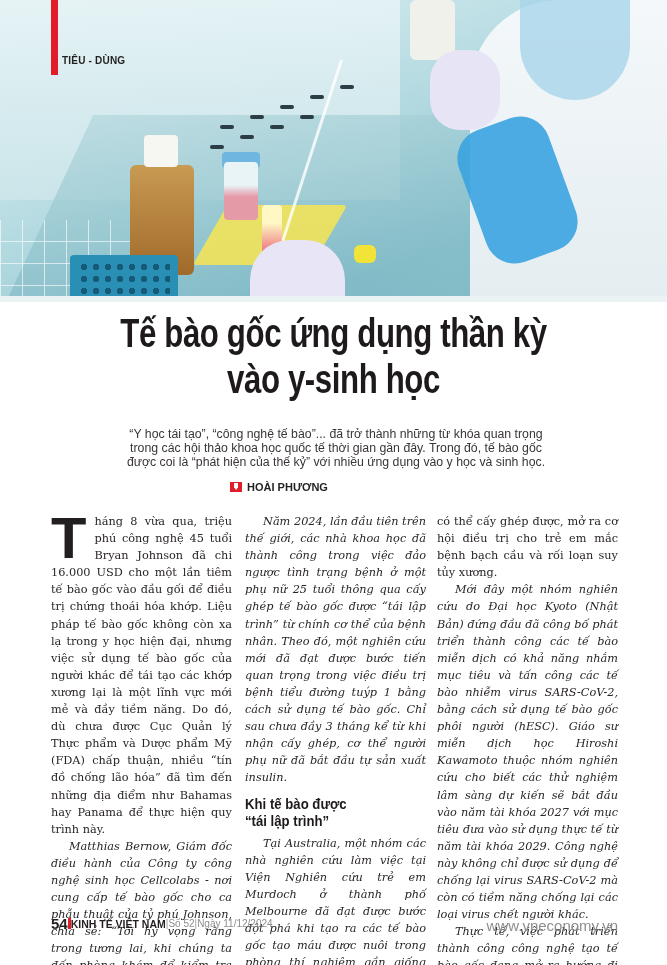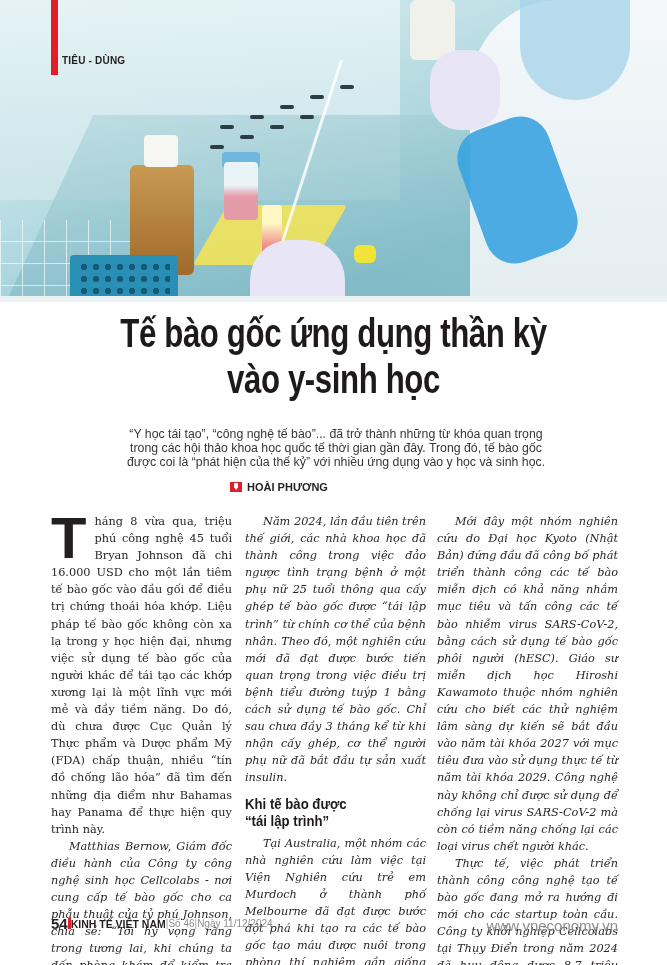--- a/index.html
+++ b/index.html
@@ -134,26 +134,27 @@
 <div class="col col2">
   <p class="indent">Năm 2024, lần đầu tiên trên thế giới, các nhà khoa học đã thành công trong việc đảo ngược tình trạng bệnh ở một phụ nữ 25 tuổi thông qua cấy ghép tế bào gốc được “tái lập trình” từ chính cơ thể của bệnh nhân. Theo đó, một nghiên cứu mới đã đạt được bước tiến quan trọng trong việc điều trị bệnh tiểu đường tuýp 1 bằng cách sử dụng tế bào gốc. Chỉ sau chưa đầy 3 tháng kể từ khi nhận cấy ghép, cơ thể người phụ nữ đã bắt đầu tự sản xuất insulin.</p>
   <div class="subhead">
     <div>Khi tế bào được</div>
     <div>“tái lập trình”</div>
   </div>
   <p class="indent">Tại Australia, một nhóm các nhà nghiên cứu làm việc tại Viện Nghiên cứu trẻ em Murdoch ở thành phố Melbourne đã đạt được bước đột phá khi tạo ra các tế bào gốc tạo máu được nuôi trong phòng thí nghiệm gần giống với các tế bào trong cơ thể con người. Đây là nghiên cứu đầu tiên trên thế giới có thể giúp tìm ra các phương pháp điều trị một số chứng rối loạn. Các tế bào gốc tạo máu này</p>
 </div>
 
 <div class="col col3">
+  <p>có thể cấy ghép được, mở ra cơ hội điều trị cho trẻ em mắc bệnh bạch cầu và rối loạn suy tủy xương.</p>
   <p class="indent">Mới đây một nhóm nghiên cứu do Đại học Kyoto (Nhật Bản) đứng đầu đã công bố phát triển thành công các tế bào miễn dịch có khả năng nhắm mục tiêu và tấn công các tế bào nhiễm virus SARS-CoV-2, bằng cách sử dụng tế bào gốc phôi người (hESC). Giáo sư miễn dịch học Hiroshi Kawamoto thuộc nhóm nghiên cứu cho biết các thử nghiệm lâm sàng dự kiến sẽ bắt đầu vào năm tài khóa 2027 với mục tiêu đưa vào sử dụng thực tế từ năm tài khóa 2029. Công nghệ này không chỉ được sử dụng để chống lại virus SARS-CoV-2 mà còn có tiềm năng chống lại các loại virus chết người khác.</p>
   <p class="indent">Thực tế, việc phát triển thành công công nghệ tạo tế bào gốc đang mở ra hướng đi mới cho các startup toàn cầu. Công ty khởi nghiệp Cellcolabs tại Thụy Điển trong năm 2024 đã huy động được 8,7 triệu USD, nâng tổng số tiền huy động</p>
 </div>
 
 <div class="footer">
   <span class="pgnum">54</span>
   <span class="redbar"></span>
   <span class="mag">KINH TẾ VIỆT NAM</span>
   <span class="sep">|</span>
-  <span class="issue">Số 46</span>
+  <span class="issue">Số 52</span>
   <span class="sep">|</span>
   <span class="date">Ngày 11/12/2024</span>
 </div>
 <div class="website">www.vneconomy.vn</div>
 
 </body></html>

